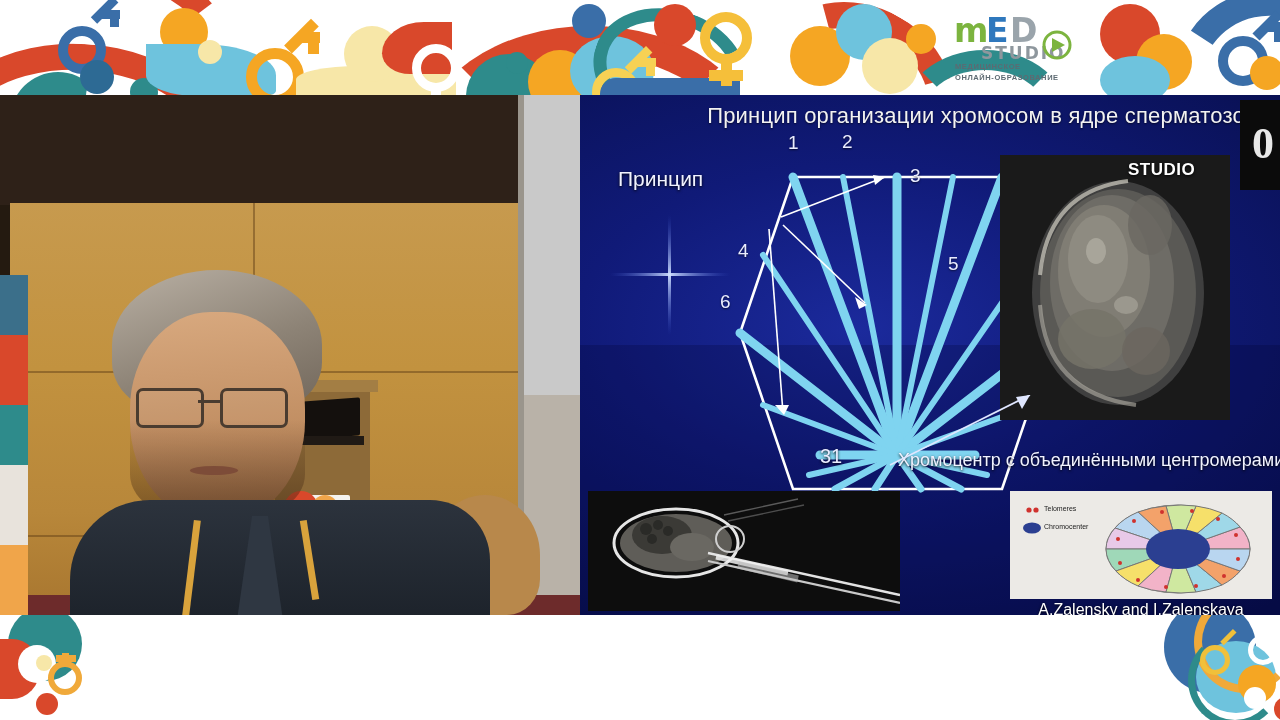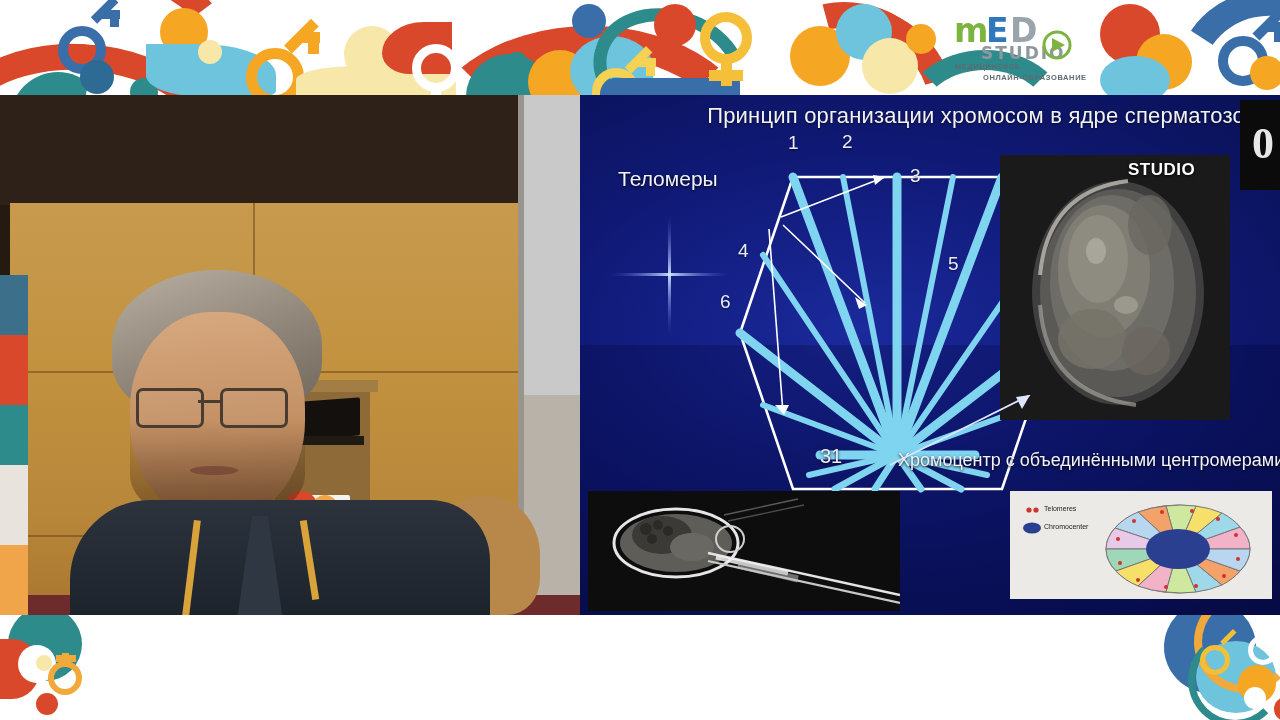--- a/index.html
+++ b/index.html
@@ -176,21 +176,21 @@
     <div id="med-logo">
       <svg width="150" height="70" viewBox="0 0 150 70">
         <text x="2" y="30" font-family="DejaVu Sans, sans-serif" font-size="33" font-weight="bold" fill="#7cb43f">m</text>
         <text x="34" y="30" font-family="DejaVu Sans, sans-serif" font-size="33" font-weight="bold" fill="#2f78bd">E</text>
         <text x="58" y="30" font-family="DejaVu Sans, sans-serif" font-size="33" font-weight="bold" fill="#9aa4ab">D</text>
         <text x="29" y="47" font-family="DejaVu Sans, sans-serif" font-size="17" font-weight="bold" fill="#8e979d" letter-spacing="2">STUDIO</text>
         <circle cx="105" cy="33" r="13" fill="none" stroke="#7cb43f" stroke-width="3"></circle>
         <polygon points="100,26 113,33 100,40" fill="#7cb43f"></polygon>
       </svg>
       <div id="med-sub1" style="left:3px;top:50px;">МЕДИЦИНСКОЕ</div>
-      <div id="med-sub2" style="left:3px;top:61px;margin-left:28px;">ОНЛАЙН-ОБРАЗОВАНИЕ</div>
+      <div id="med-sub2" style="left:3px;top:61px;">ОНЛАЙН-ОБРАЗОВАНИЕ</div>
     </div>
 
     <div class="deco circle" style="left:1100px;top:4px;width:60px;height:60px;background:#d9482b;"></div>
     <div class="deco circle" style="left:1136px;top:34px;width:56px;height:56px;background:#f5a623;"></div>
     <div class="deco circle" style="left:1100px;top:56px;width:70px;height:48px;background:#6ec3dd;border-radius:50%;"></div>
     <div class="deco arcband" style="left:1176px;top:-10px;width:130px;height:120px;border-width:26px;border-top-color:#3a6ea8;transform:rotate(-12deg);"></div>
 
     <div class="gsym" style="left:1218px;top:22px;width:70px;height:64px;">
       <div class="ring" style="width:50px;height:50px;top:14px;left:0;border:10px solid #3a6ea8;"></div>
       <div class="stem" style="left:38px;top:10px;width:32px;height:10px;background:#3a6ea8;transform:rotate(-45deg);transform-origin:left center;"></div>
@@ -316,21 +316,21 @@
         <path d="M58,70 L140,148"></path>
         <path d="M44,74 L58,258"></path>
       </g>
       <polygon points="160,22 148,20 150,30" fill="#ffffff"></polygon>
       <polygon points="142,150 130,142 134,154" fill="#ffffff"></polygon>
       <polygon points="59,260 50,250 64,250" fill="#ffffff"></polygon>
 
       <path d="M120,352 C132,362 112,372 124,382 C134,390 118,396 128,404" stroke="#b9c8ff" stroke-width="1.6" fill="none"></path>
     </svg>
 
-    <div id="telomery">Теломеры</div>
+    <div id="telomery">Принцип</div>
     <div class="lbl" style="left:208px;top:37px;">1</div>
     <div class="lbl" style="left:262px;top:36px;">2</div>
     <div class="lbl" style="left:330px;top:70px;">3</div>
     <div class="lbl" style="left:158px;top:145px;">4</div>
     <div class="lbl" style="left:368px;top:158px;">5</div>
     <div class="lbl" style="left:140px;top:196px;">6</div>
     <div id="n23">31</div>
     <div id="chromo-label">Хромоцентр с объединёнными центромерами</div>
 
     <div id="nucleus-img">
@@ -418,20 +418,21 @@
               <circle cx="18" cy="37" r="2"></circle>
             <circle cx="46" cy="27" r="2"></circle>
               <circle cx="60" cy="10" r="2"></circle>
           </g>
         </g>
       </svg>
       <div class="lg-row" style="left:34px;top:14px;">Telomeres</div>
       <div class="lg-row" style="left:34px;top:32px;">Chromocenter</div>
     </div>
 
+    <div id="credit">A.Zalensky and I.Zalenskaya</div>
   </div>
 
   <div id="overlay-box"></div>
   <div id="overlay-digit">0</div>
 
   <div class="banner" id="bottom-banner">
 
     <div class="deco circle" style="left:8px;top:-8px;width:74px;height:74px;background:#2e8b8b;"></div>
     <div class="deco" style="left:-16px;top:24px;width:56px;height:60px;background:#d9482b;border-radius:0 60% 60% 0;"></div>
     <div class="deco circle" style="left:18px;top:30px;width:38px;height:38px;background:#fff;"></div>

